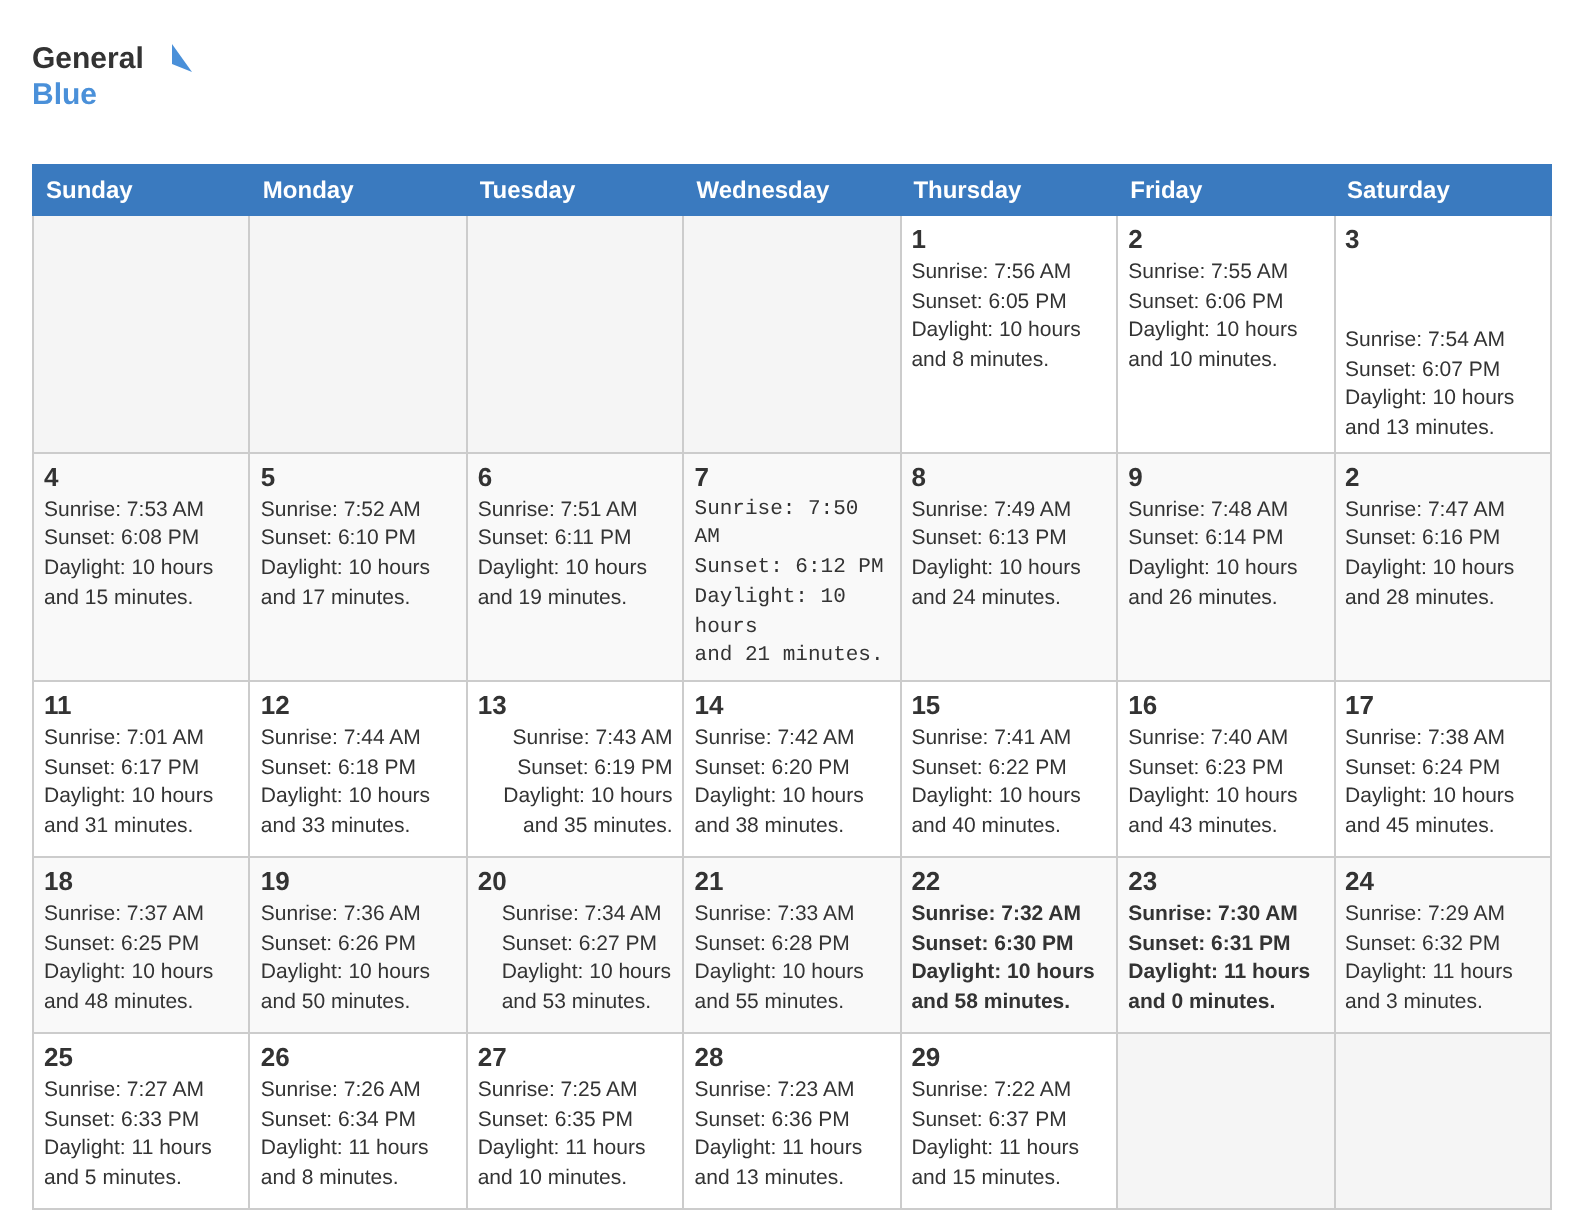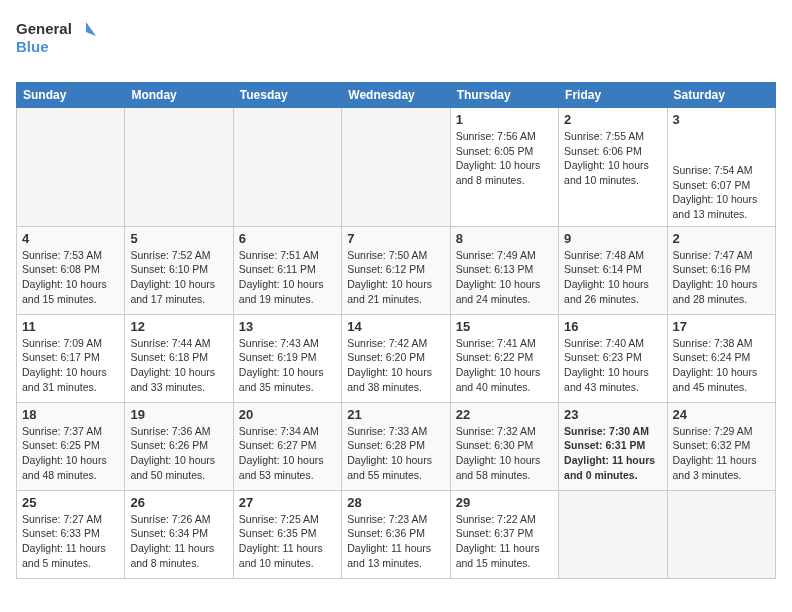--- a/index.html
+++ b/index.html
@@ -149,21 +149,21 @@
         </td>
         <td>
           <div class="day-num">6</div>
           <div class="day-info" style="white-space: pre-line;">Sunrise: 7:51 AM
 Sunset: 6:11 PM
 Daylight: 10 hours
 and 19 minutes.</div>
         </td>
         <td>
           <div class="day-num">7</div>
-          <div class="day-info" style="white-space: pre-line;">Sunrise: 7:50 AM
+          <div class="day-info" style="white-space: pre-line; font-family: Liberation Mono, monospace;">Sunrise: 7:50 AM
 Sunset: 6:12 PM
 Daylight: 10 hours
 and 21 minutes.</div>
         </td>
         <td>
           <div class="day-num">8</div>
           <div class="day-info" style="white-space: pre-line;">Sunrise: 7:49 AM
 Sunset: 6:13 PM
 Daylight: 10 hours
 and 24 minutes.</div>
@@ -179,35 +179,35 @@
           <div class="day-num">2</div>
           <div class="day-info" style="white-space: pre-line;">Sunrise: 7:47 AM
 Sunset: 6:16 PM
 Daylight: 10 hours
 and 28 minutes.</div>
         </td>
       </tr>
       <tr>
         <td>
           <div class="day-num">11</div>
-          <div class="day-info" style="white-space: pre-line;">Sunrise: 7:09 AM
+          <div class="day-info" style="white-space: pre-line;">Sunrise: 7:01 AM
 Sunset: 6:17 PM
 Daylight: 10 hours
 and 31 minutes.</div>
         </td>
         <td>
           <div class="day-num">12</div>
           <div class="day-info" style="white-space: pre-line;">Sunrise: 7:44 AM
 Sunset: 6:18 PM
 Daylight: 10 hours
 and 33 minutes.</div>
         </td>
         <td>
           <div class="day-num">13</div>
-          <div class="day-info" style="white-space: pre-line;">Sunrise: 7:43 AM
+          <div class="day-info" style="white-space: pre-line; text-align: right;">Sunrise: 7:43 AM
 Sunset: 6:19 PM
 Daylight: 10 hours
 and 35 minutes.</div>
         </td>
         <td>
           <div class="day-num">14</div>
           <div class="day-info" style="white-space: pre-line;">Sunrise: 7:42 AM
 Sunset: 6:20 PM
 Daylight: 10 hours
 and 38 minutes.</div>
@@ -244,35 +244,35 @@
         </td>
         <td>
           <div class="day-num">19</div>
           <div class="day-info" style="white-space: pre-line;">Sunrise: 7:36 AM
 Sunset: 6:26 PM
 Daylight: 10 hours
 and 50 minutes.</div>
         </td>
         <td>
           <div class="day-num">20</div>
-          <div class="day-info" style="white-space: pre-line;">Sunrise: 7:34 AM
+          <div class="day-info" style="white-space: pre-line; margin-left: 12px;">Sunrise: 7:34 AM
 Sunset: 6:27 PM
 Daylight: 10 hours
 and 53 minutes.</div>
         </td>
         <td>
           <div class="day-num">21</div>
           <div class="day-info" style="white-space: pre-line;">Sunrise: 7:33 AM
 Sunset: 6:28 PM
 Daylight: 10 hours
 and 55 minutes.</div>
         </td>
         <td>
           <div class="day-num">22</div>
-          <div class="day-info" style="white-space: pre-line;">Sunrise: 7:32 AM
+          <div class="day-info" style="white-space: pre-line; font-weight: bold;">Sunrise: 7:32 AM
 Sunset: 6:30 PM
 Daylight: 10 hours
 and 58 minutes.</div>
         </td>
         <td>
           <div class="day-num">23</div>
           <div class="day-info" style="white-space: pre-line; font-weight: bold;">Sunrise: 7:30 AM
 Sunset: 6:31 PM
 Daylight: 11 hours
 and 0 minutes.</div>

